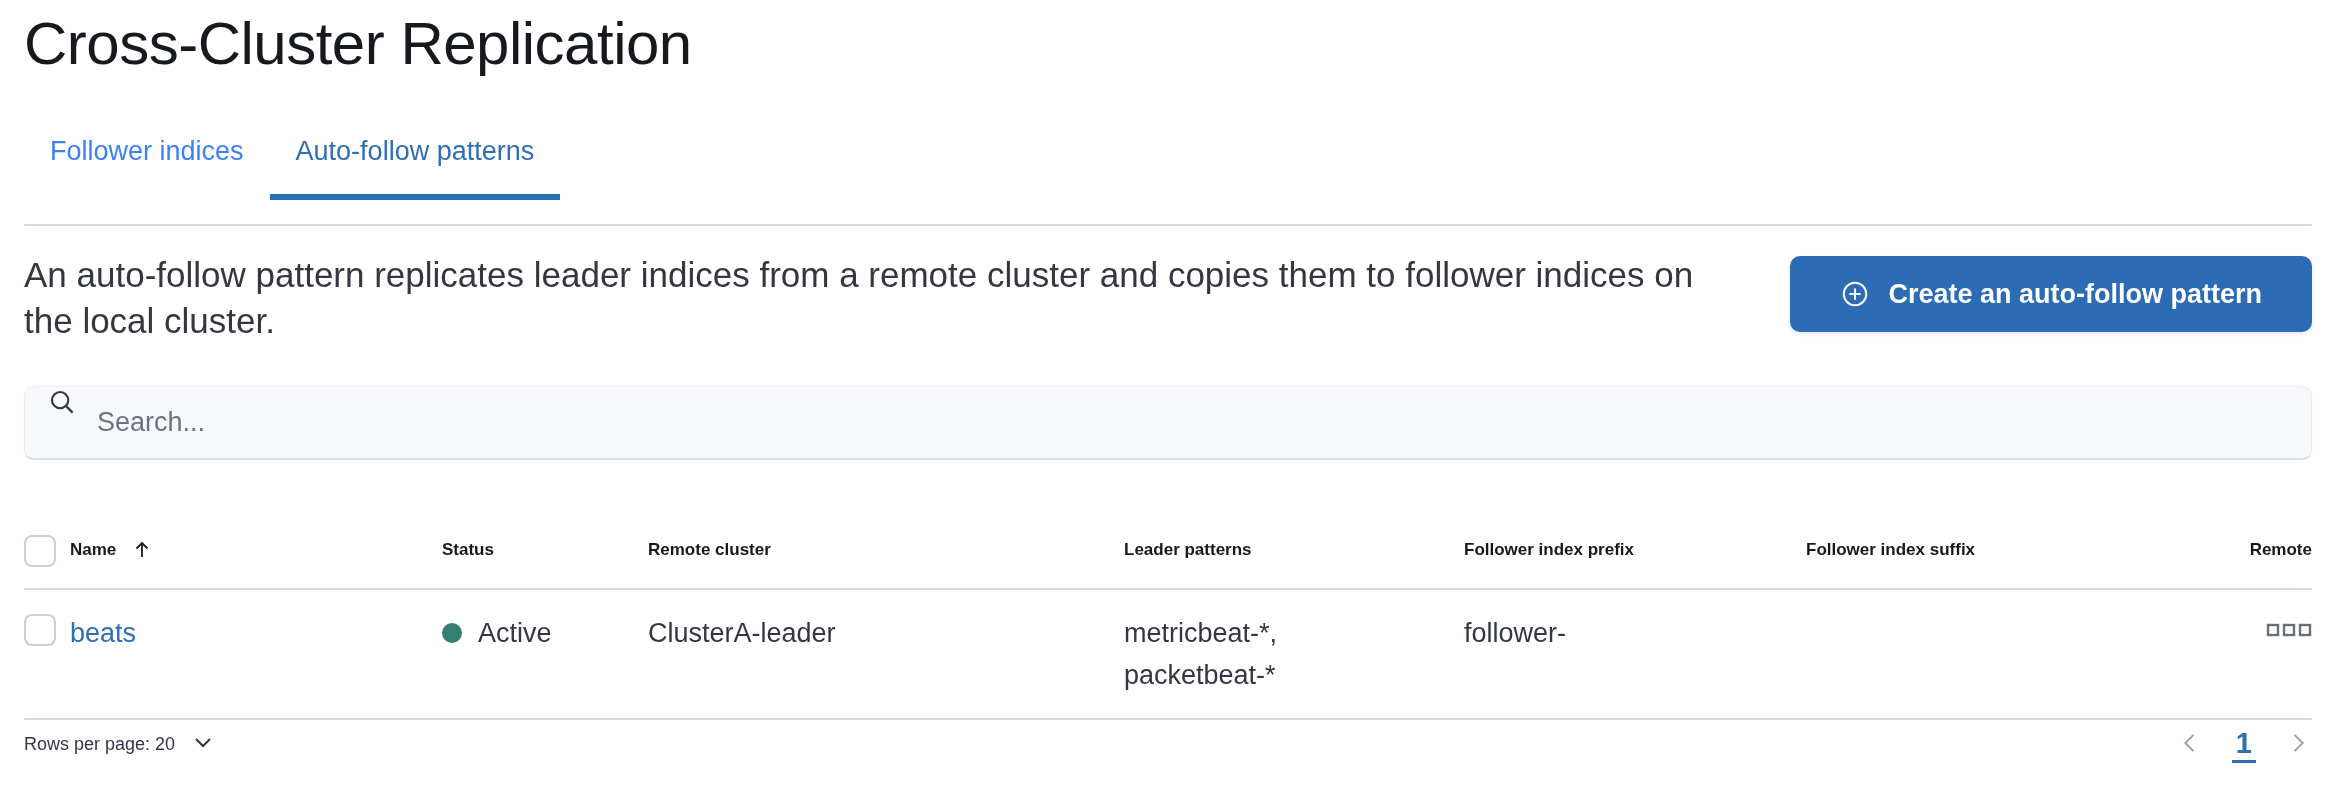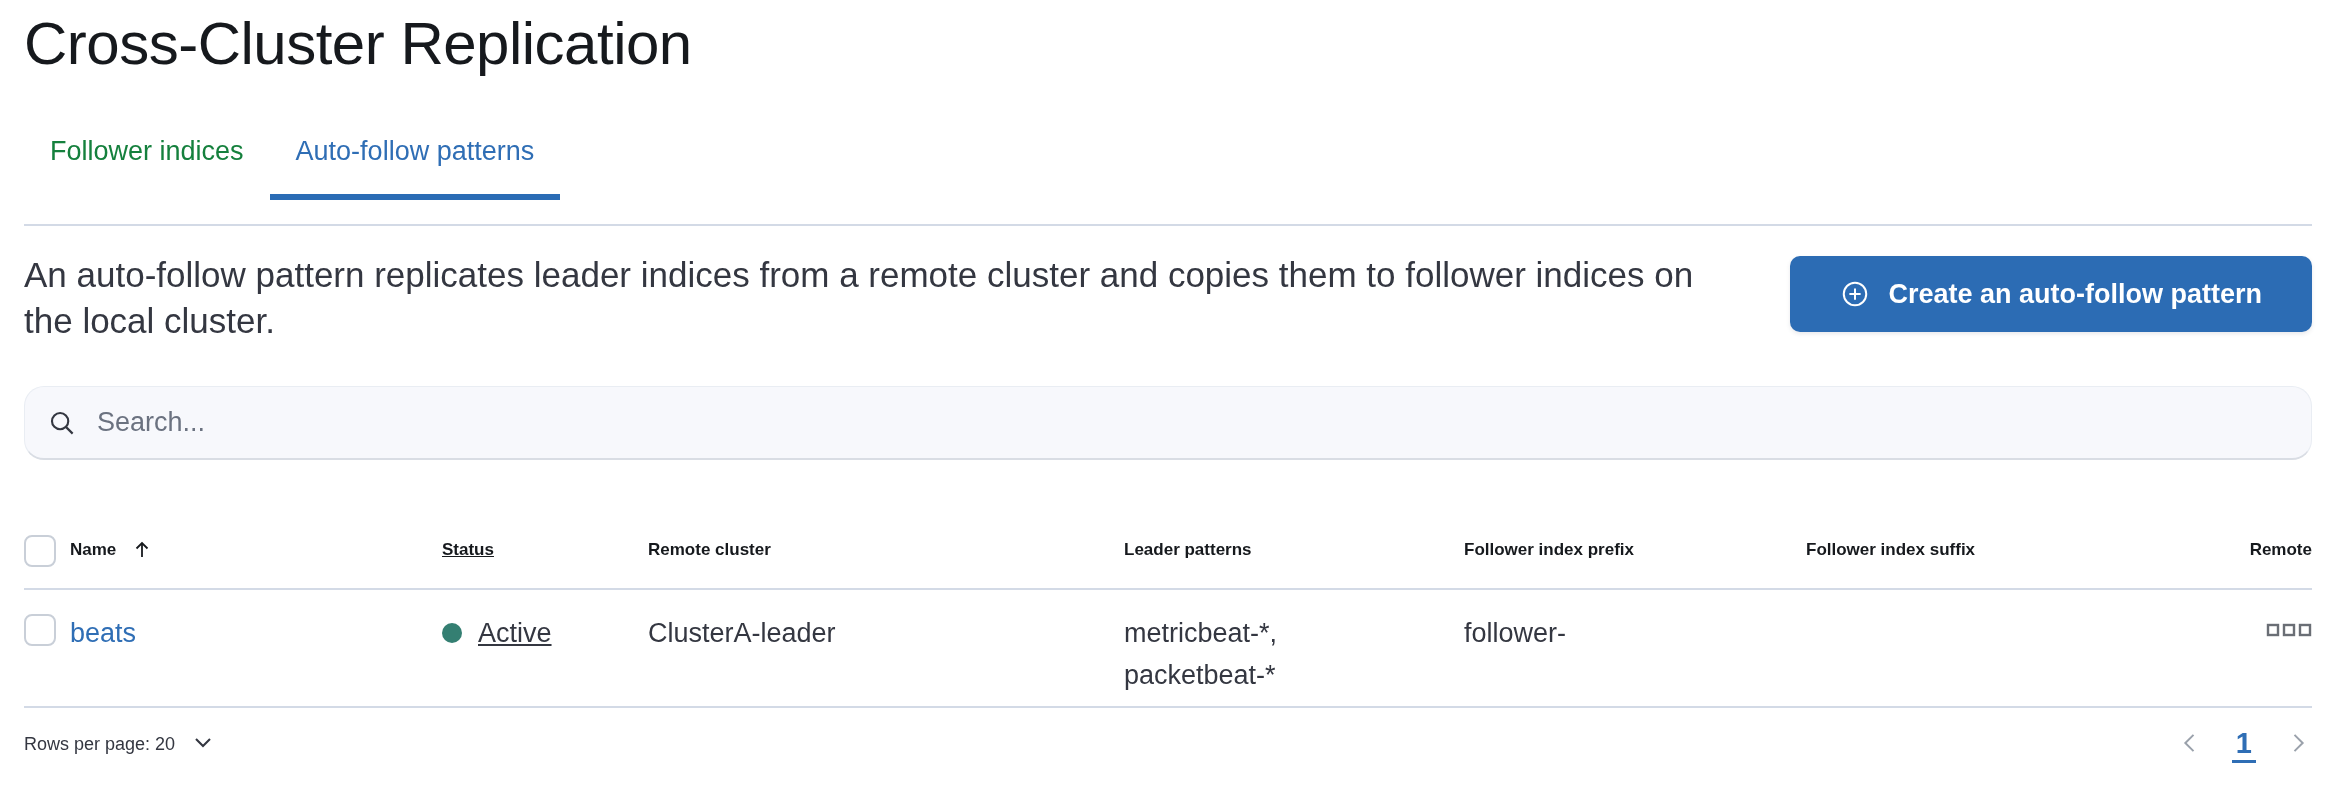--- a/index.html
+++ b/index.html
@@ -37,21 +37,21 @@
     left: 24px;
     top: 128px;
     display: flex;
     align-items: flex-end;
     gap: 0;
   }
   .tab {
     font-size: 27px;
     line-height: 34px;
     padding: 0 26px 26px 26px;
-    color: #15803d;
+    color: #3b82f6;
     cursor: pointer;
     white-space: nowrap;
     border-bottom: 6px solid transparent;
     position: relative;
     top: 6px;
   }
   .tab:first-child { padding-left: 26px; }
   .tab.active {
     color: #2f6eb5;
     border-bottom-color: #2a6cb5;
@@ -101,23 +101,23 @@
   
   .searchbar {
     position: absolute;
     left: 24px;
     top: 386px;
     width: 2288px;
     height: 74px;
     background: #f7f8fc;
     border: 1px solid #e9edf3;
     border-bottom: 2px solid #d9dde4;
-    border-radius: 20px;
+    border-radius: 9px;
     display: flex;
-    align-items: center;
+    align-items: flex-start;
     padding: 0 22px;
     gap: 20px;
   }
   .searchbar .search-icon { display: flex; align-items: center; flex: 0 0 auto; }
   .searchbar input {
     flex: 1 1 auto;
     border: none;
     outline: none;
     background: transparent;
     font-family: "Liberation Sans", sans-serif;
@@ -134,26 +134,26 @@
     top: 512px;
     width: 2288px;
   }
   .trow {
     display: flex;
     align-items: flex-start;
     width: 100%;
   }
   .thead .trow { align-items: center; height: 76px; }
   .thead { border-bottom: 2px solid #d3dae6; }
-  .tbody .trow { min-height: 100px; padding-top: 22px; padding-bottom: 10px; }
+  .tbody .trow { min-height: 100px; padding-top: 22px; padding-bottom: 22px; }
   .tbody .trow { border-bottom: 2px solid #d3dae6; }
 
   .c-check  { flex: 0 0 46px;  display: flex; align-items: flex-start; padding-top: 2px; }
   .c-name   { flex: 0 0 372px; display: flex; align-items: center; gap: 14px; }
-  .c-status { flex: 0 0 206px; display: flex; align-items: center; gap: 16px; text-decoration: underline; }
+  .c-status { flex: 0 0 206px; display: flex; align-items: center; gap: 16px; }
   .c-remote { flex: 0 0 476px; }
   .c-leader { flex: 0 0 340px; }
   .c-prefix { flex: 0 0 342px; }
   .c-suffix { flex: 1 1 auto; }
   .c-actions{ flex: 0 0 180px; display: flex; justify-content: flex-end; align-items: flex-start; }
 
   .thead .trow > div {
     font-size: 17px;
     font-weight: 700;
     color: #16191d;

